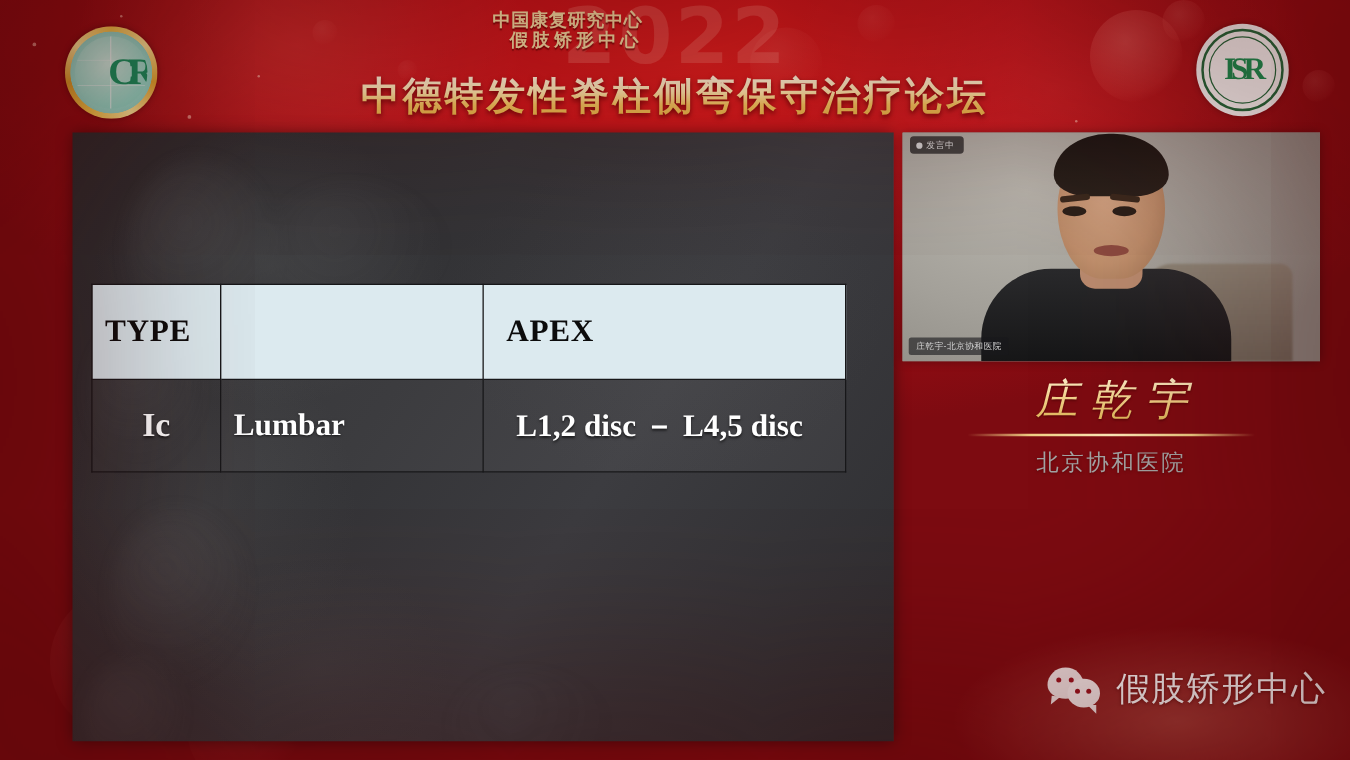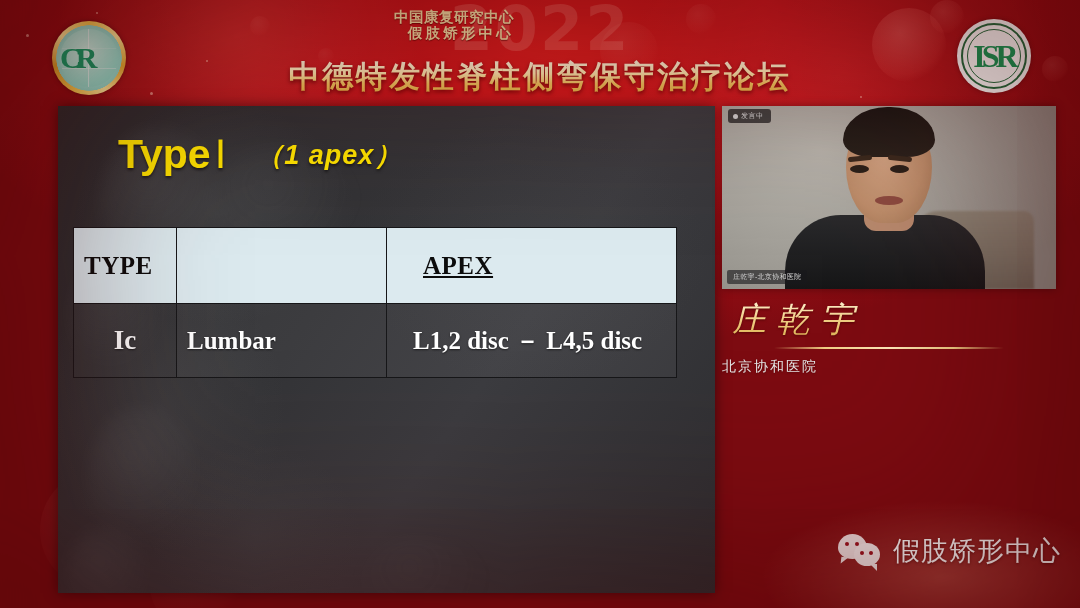--- a/index.html
+++ b/index.html
@@ -103,21 +103,21 @@
     background:
       radial-gradient(circle at 50% 50%, #bdeede 0%, #9fe2d2 46%, #8fd9c8 62%, rgba(0,0,0,0) 63%),
       conic-gradient(#f3c64a,#fbe79a,#e2a92f,#fbe79a,#f3c64a,#d79c28,#fbe79a,#f3c64a);
     box-shadow:0 0 5px rgba(0,0,0,.35);
     display:flex;align-items:center;justify-content:center;
   }
   .logo-left .inner{
     width:58px;height:58px;border-radius:50%;
     background:radial-gradient(circle at 45% 38%, #cdf3e6, #93ddcb 70%, #7fd0bd 100%);
     position:relative;overflow:hidden;
-    display:flex;align-items:center;justify-content:flex-start;
+    display:flex;align-items:center;justify-content:flex-end;
   }
   .logo-left .inner::before{
     content:"";position:absolute;inset:0;
     background:
       linear-gradient(90deg,transparent 48%,rgba(255,255,255,.55) 49%,transparent 51%),
       linear-gradient(0deg,transparent 31%,rgba(255,255,255,.4) 32%,transparent 33%,
                       transparent 66%,rgba(255,255,255,.4) 67%,transparent 68%);
   }
   .logo-left .mono{
     position:relative;z-index:2;
@@ -134,21 +134,21 @@
     width:62px;height:62px;border-radius:50%;
     border:2px solid #1f6b3c;
     display:flex;align-items:center;justify-content:center;
     position:relative;
   }
   .logo-right .ring::after{
     content:"";position:absolute;inset:4px;border-radius:50%;border:1px solid #1f6b3c;
   }
   .logo-right .mono{
     font-family:"Liberation Serif",serif;
-    font-size:32px;font-weight:bold;color:#1f6b3c;letter-spacing:-4px;
+    font-size:25px;font-weight:bold;color:#1f6b3c;letter-spacing:-4px;
     position:relative;z-index:2;
   }
 
   
   .slide{
     position:absolute;left:58px;top:106px;width:657px;height:487px;
     background:
       radial-gradient(ellipse 200px 160px at 24% 22%, rgba(120,120,120,.20), rgba(0,0,0,0) 70%),
       radial-gradient(ellipse 170px 200px at 16% 62%, rgba(110,110,110,.18), rgba(0,0,0,0) 72%),
       radial-gradient(ellipse 150px 130px at 30% 88%, rgba(100,100,100,.15), rgba(0,0,0,0) 70%),
@@ -206,21 +206,21 @@
     font-weight:bold;
   }
   .tbl thead th{
     background:#dceaef;
     color:#0c0c0c;
     font-size:25px;
     height:75px;
     letter-spacing:.5px;
   }
   .tbl thead th.c1{padding-left:10px;}
-  .tbl thead th.c3{padding-left:36px;text-decoration:underline;}
+  .tbl thead th.c3{padding-left:18px;}
   .tbl tbody td{
     color:#ffffff;
     font-size:25px;
     background:rgba(255,255,255,.045);
     text-shadow:0 1px 2px rgba(0,0,0,.6);
   }
   .tbl tbody td.c1{
     text-align:center;
     font-size:27px;
     padding-left:0;
@@ -294,41 +294,41 @@
   .v-label{
     position:absolute;left:5px;bottom:5px;
     background:rgba(25,25,28,.62);
     border-radius:2px;
     padding:2px 6px;
     font-size:7px;color:#d5d5d5;letter-spacing:.3px;white-space:nowrap;
   }
 
   
   .speaker{
-    position:absolute;left:722px;top:297px;width:334px;text-align:left;
+    position:absolute;left:722px;top:297px;width:334px;text-align:center;
   }
   .sp-name{
     font-family:"Liberation Serif","DejaVu Serif",serif;
     font-size:34px;
     letter-spacing:10px;
     font-style:italic;
     background:linear-gradient(180deg,#fff6dd 0%,#f3d38d 45%,#d7a944 100%);
     -webkit-background-clip:text;background-clip:text;
     -webkit-text-fill-color:transparent;color:transparent;
     filter:drop-shadow(0 1px 1px rgba(60,0,0,.6));
     padding-left:10px;
   }
   .sp-rule{
     margin:4px auto 0;width:230px;height:2px;
     background:linear-gradient(90deg,rgba(220,170,80,0) 0%,#f0cf84 22%,#ffeabb 50%,#f0cf84 78%,rgba(220,170,80,0) 100%);
     border-radius:2px;
   }
   .sp-org{
     margin-top:9px;
-    font-size:14px;color:#e5e5e5;letter-spacing:2px;
+    font-size:18px;color:#a3a3a3;letter-spacing:2px;
     text-shadow:0 1px 2px rgba(70,0,0,.6);
   }
 
   
   .wechat{
     position:absolute;left:838px;top:533px;
     display:flex;align-items:center;gap:11px;
   }
   .wx-icon{position:relative;width:44px;height:34px;}
   .wx-b1{
@@ -416,23 +416,20 @@
     <div class="slide-blobs">
       <div class="blob b1"></div>
         <div class="blob b2"></div>
         <div class="blob b3"></div>
       <div class="blob b4"></div>
         <div class="blob b5"></div>
         <div class="blob b6"></div>
     </div>
   </div>
 
-  <div class="slide-title">
-    <span class="st-main">Type</span><span class="st-rom">Ⅰ</span><span class="st-apex">（1 apex）</span>
-  </div>
 
   <table class="tbl">
     <colgroup>
       <col class="col1">
         <col class="col2">
         <col class="col3">
     </colgroup>
     <thead>
       <tr>
         <th class="c1">TYPE</th>

